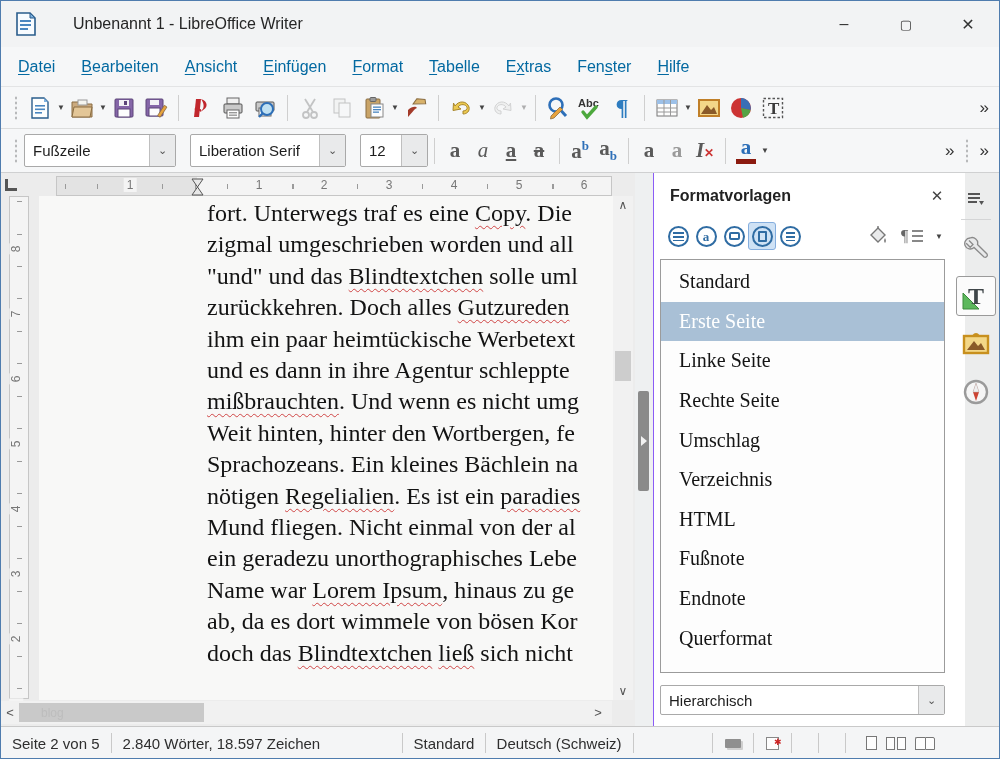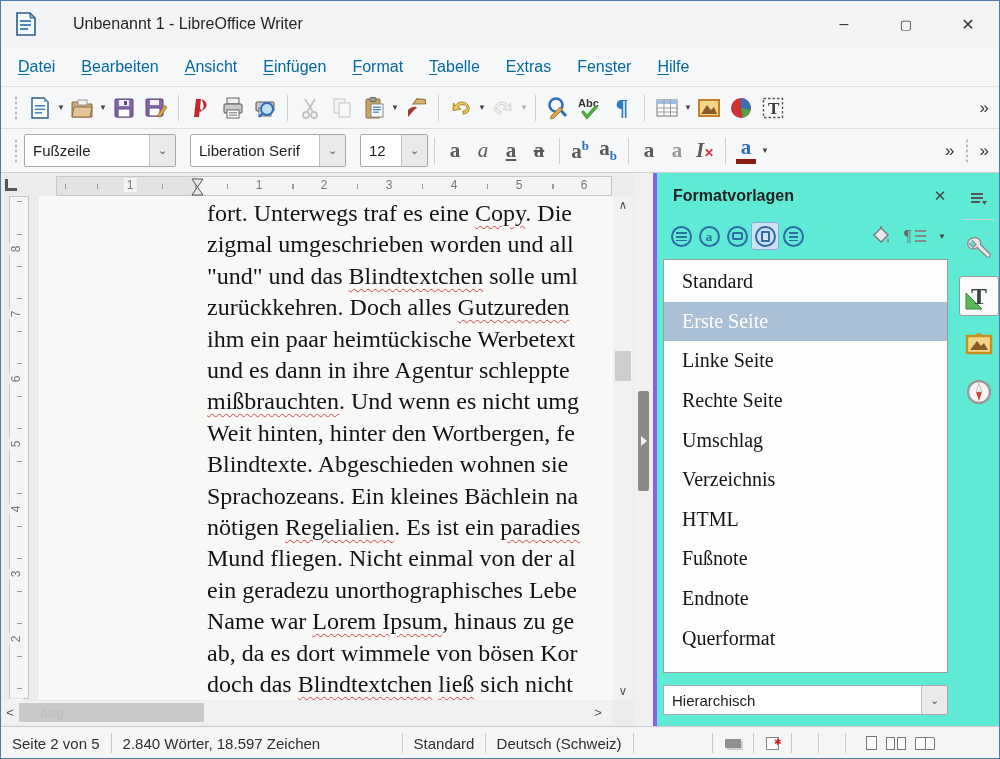--- a/index.html
+++ b/index.html
@@ -62,21 +62,21 @@
   .hscroll { position:absolute; left:0; top:528px; width:611px; height:23px; background:#f1f1f1; }
   .hscroll .arr { position:absolute; top:0; width:18px; height:23px; color:#555; font-size:13px; display:flex; align-items:center; justify-content:center; }
   .hthumb { position:absolute; left:18px; top:2px; width:185px; height:19px; background:#c9c9c9; display:flex; align-items:center; padding-left:22px; }
   .watermark { font-size:12px; color:#bdbdbd; }
 
   .splitter { position:absolute; left:634px; top:0; width:18px; height:553px; background:#eef0f1; }
   .split-handle { position:absolute; left:3px; top:218px; width:11px; height:100px; background:#8a8a8a; border-radius:2px; display:flex; align-items:center; justify-content:center; }
   .split-arrow { width:0; height:0; border-left:6px solid #f2f2f2; border-top:5px solid transparent; border-bottom:5px solid transparent; }
 
   
-  .sidebar { position:absolute; left:652px; top:0; width:348px; height:553px; background:#5eead4; border-left:4px solid #8b5cf6; }
+  .sidebar { position:absolute; left:652px; top:0; width:312px; height:553px; background:#ffffff; border-left:1px solid #8b5cf6; }
   .sb-header { position:absolute; left:16px; top:14px; font-size:16px; font-weight:bold; color:#222; }
   .sb-close { position:absolute; left:272px; top:12px; width:22px; height:22px; display:flex; align-items:center; justify-content:center; font-size:15px; color:#444; }
   .sb-tools { position:absolute; left:10px; top:46px; width:280px; height:34px; display:flex; align-items:center; }
   .cat-btn { width:28px; height:28px; display:flex; align-items:center; justify-content:center; border-radius:3px; border:1px solid transparent; }
   .cat-btn.active { background:#cfe2f5; border-color:#85aede; }
   .circle-ic { width:21px; height:21px; border-radius:50%; border:2px solid #2f6ca3; display:flex; align-items:center; justify-content:center; color:#2f6ca3; }
   .bars { width:11px; height:9px; background:repeating-linear-gradient(180deg,#2f6ca3 0 2px, transparent 2px 4px); }
   .circle-ic .ch { font-family:"Liberation Serif", serif; font-size:13px; font-weight:bold; line-height:1; }
   .frame-ic { width:11px; height:8px; border:2px solid #2f6ca3; border-radius:2px; }
   .page-ic { width:9px; height:11px; border:2px solid #2f6ca3; border-radius:1px; }
@@ -411,21 +411,20 @@
       <div class="page">
         <div class="doc-text">
             <div class="dline">fort. Unterwegs traf es eine <span class="sq">Copy</span>. Die</div>
             <div class="dline">zigmal umgeschrieben worden und all</div>
             <div class="dline">"und" und das <span class="sq">Blindtextchen</span> solle uml</div>
             <div class="dline">zurückkehren. Doch alles <span class="sq">Gutzureden</span></div>
             <div class="dline">ihm ein paar heimtückische Werbetext</div>
             <div class="dline">und es dann in ihre Agentur schleppte</div>
             <div class="dline"><span class="sq">mißbrauchten</span>. Und wenn es nicht umg</div>
             <div class="dline">Weit hinten, hinter den Wortbergen, fe</div>
-            <div class="dline">Blindtexte. Abgeschieden wohnen sie</div>
             <div class="dline">Sprachozeans. Ein kleines Bächlein na</div>
             <div class="dline">nötigen <span class="sq">Regelialien</span>. Es ist ein <span class="sq">paradies</span></div>
             <div class="dline">Mund fliegen. Nicht einmal von der al</div>
             <div class="dline">ein geradezu unorthographisches Lebe</div>
             <div class="dline">Name war <span class="sq">Lorem Ipsum</span>, hinaus zu ge</div>
             <div class="dline">ab, da es dort wimmele von bösen Kor</div>
             <div class="dline">doch das <span class="sq">Blindtextchen</span> <span class="sq">ließ</span> sich nicht</div>
           </div>
       </div>
 

